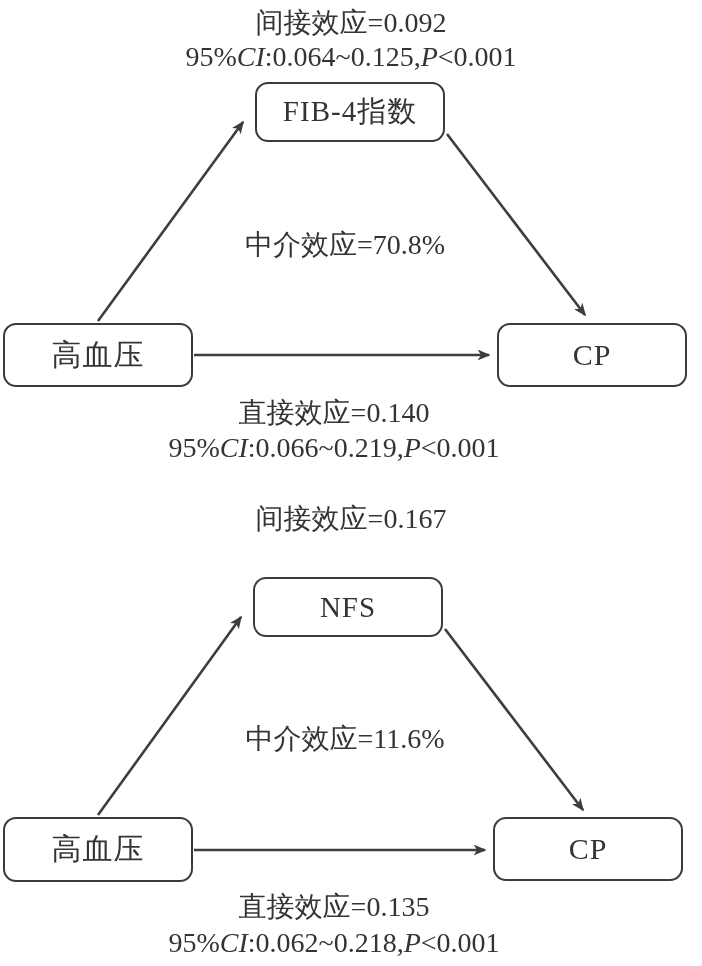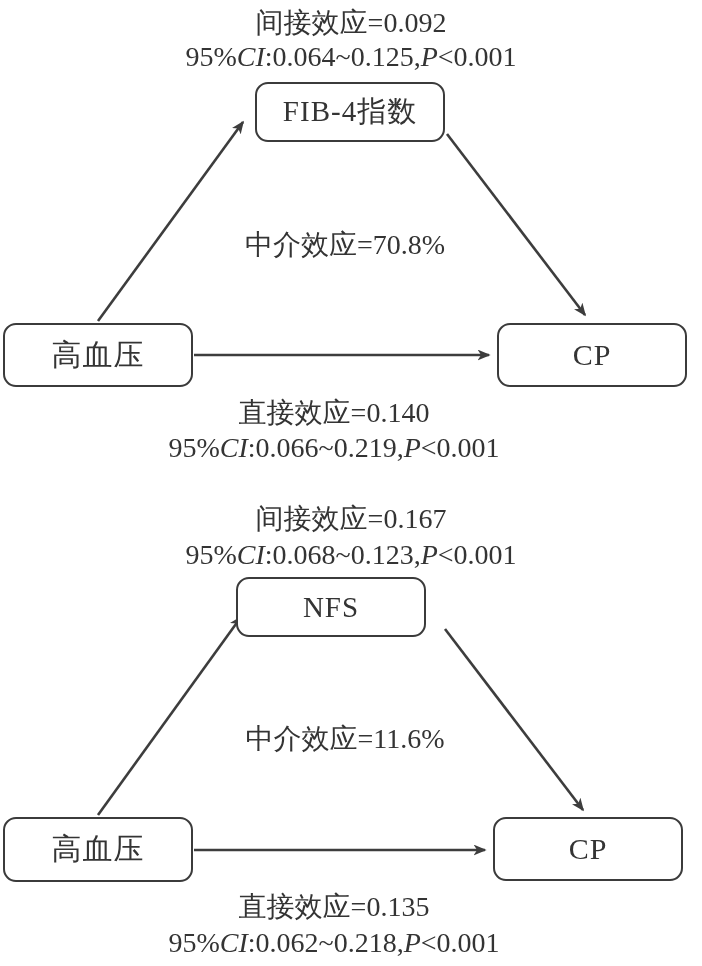--- a/index.html
+++ b/index.html
@@ -62,24 +62,23 @@
     <span>CP</span>
   </div>
 
   <div class="txt" style="top:395px;left:-17px;line-height:35px;">
     <span class="line">直接效应=0.140</span>
     <span class="line"><span>95%</span><span class="it">CI</span><span>:0.066~0.219,</span><span class="it">P</span><span>&lt;0.001</span></span>
   </div>
 
   <div class="txt" style="top:501px;line-height:36px;">
     <span class="line">间接效应=0.167</span>
-    <span class="line"><span>95%</span><span class="it">CI</span><span>:0.068~0.123,</span><span class="it">P</span><span>&lt;0.001</span></span>
   </div>
 
-  <div class="node" style="left:236px;top:577px;width:190px;height:60px;">
+  <div class="node" style="left:253px;top:577px;width:190px;height:60px;">
     <span>NFS</span>
   </div>
 
   <div class="txt" style="top:720px;left:-6px;">
     <span>中介效应=11.6%</span>
   </div>
 
   <div class="node" style="left:3px;top:817px;width:190px;height:65px;font-size:30px;">
     <span>高血压</span>
   </div>

